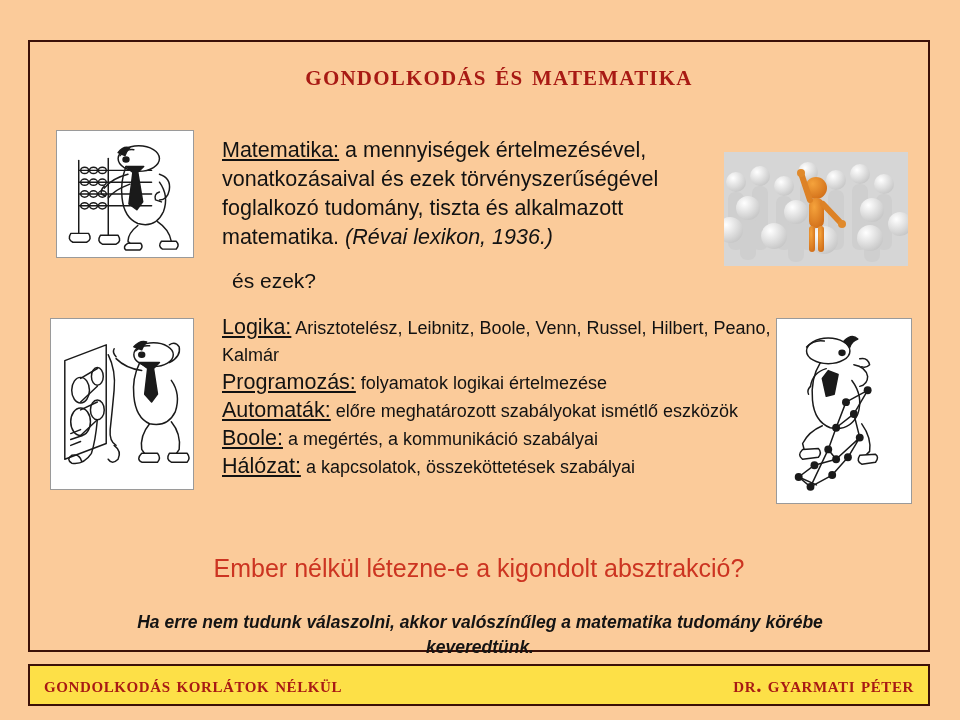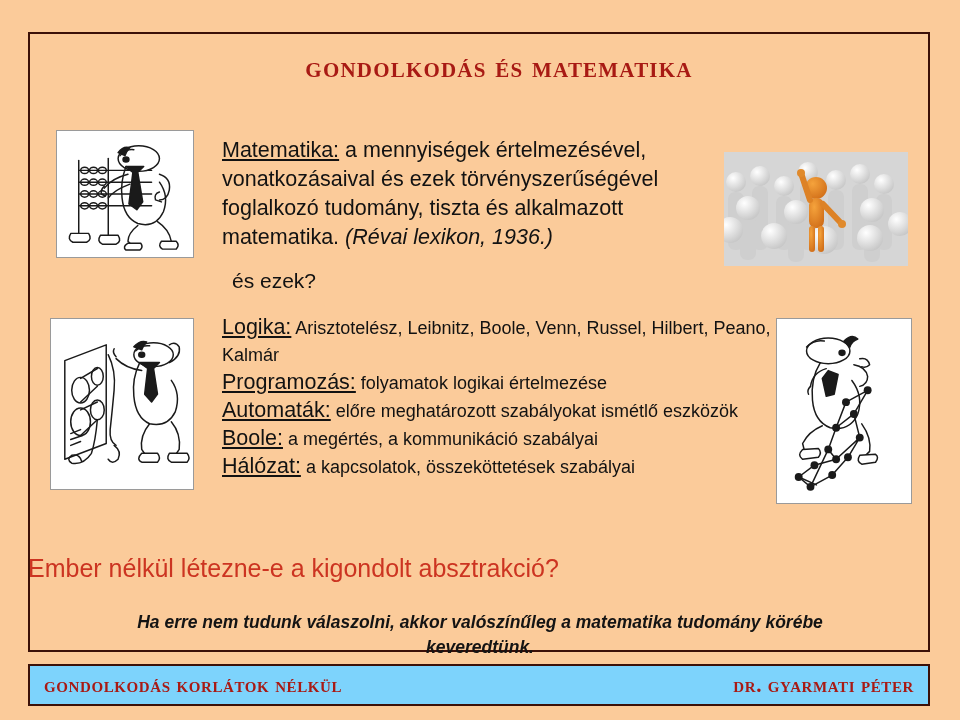--- a/index.html
+++ b/index.html
@@ -17,21 +17,21 @@
     position: relative;
     width: 960px;
     height: 720px;
     background: #FBCB9A;
   }
 
   
   .title-band {
     position: absolute;
     left: 28px;
-    top: 32px;
+    top: 40px;
     width: 902px;
     height: 71px;
     border: 2px solid #3B1008;
     border-bottom-width: 3px;
     box-sizing: border-box;
     background: #FBCB9A;
     display: flex;
     align-items: center;
     justify-content: center;
     padding-left: 40px;
@@ -63,21 +63,21 @@
 
   
   .footer-band {
     position: absolute;
     left: 28px;
     top: 664px;
     width: 902px;
     height: 42px;
     border: 2px solid #3B1008;
     box-sizing: border-box;
-    background: #7dd3fc;
+    background: #fde047;
     display: flex;
     align-items: center;
     justify-content: space-between;
     padding: 0 14px;
   }
   .footer-text {
     font-family: "Liberation Serif", serif;
     font-weight: bold;
     font-size: 21px;
     letter-spacing: 0.6px;
@@ -144,21 +144,21 @@
   .list-row .lbl {
     font-size: 21.5px;
     text-decoration: underline;
   }
 
   .question {
     position: absolute;
     left: 28px;
     top: 553px;
     width: 902px;
-    text-align: left;
+    text-align: center;
     font-size: 25px;
     color: #CC3421;
     line-height: 30px;
   }
   .subnote {
     position: absolute;
     left: 90px;
     top: 589px;
     width: 780px;
     text-align: center;

